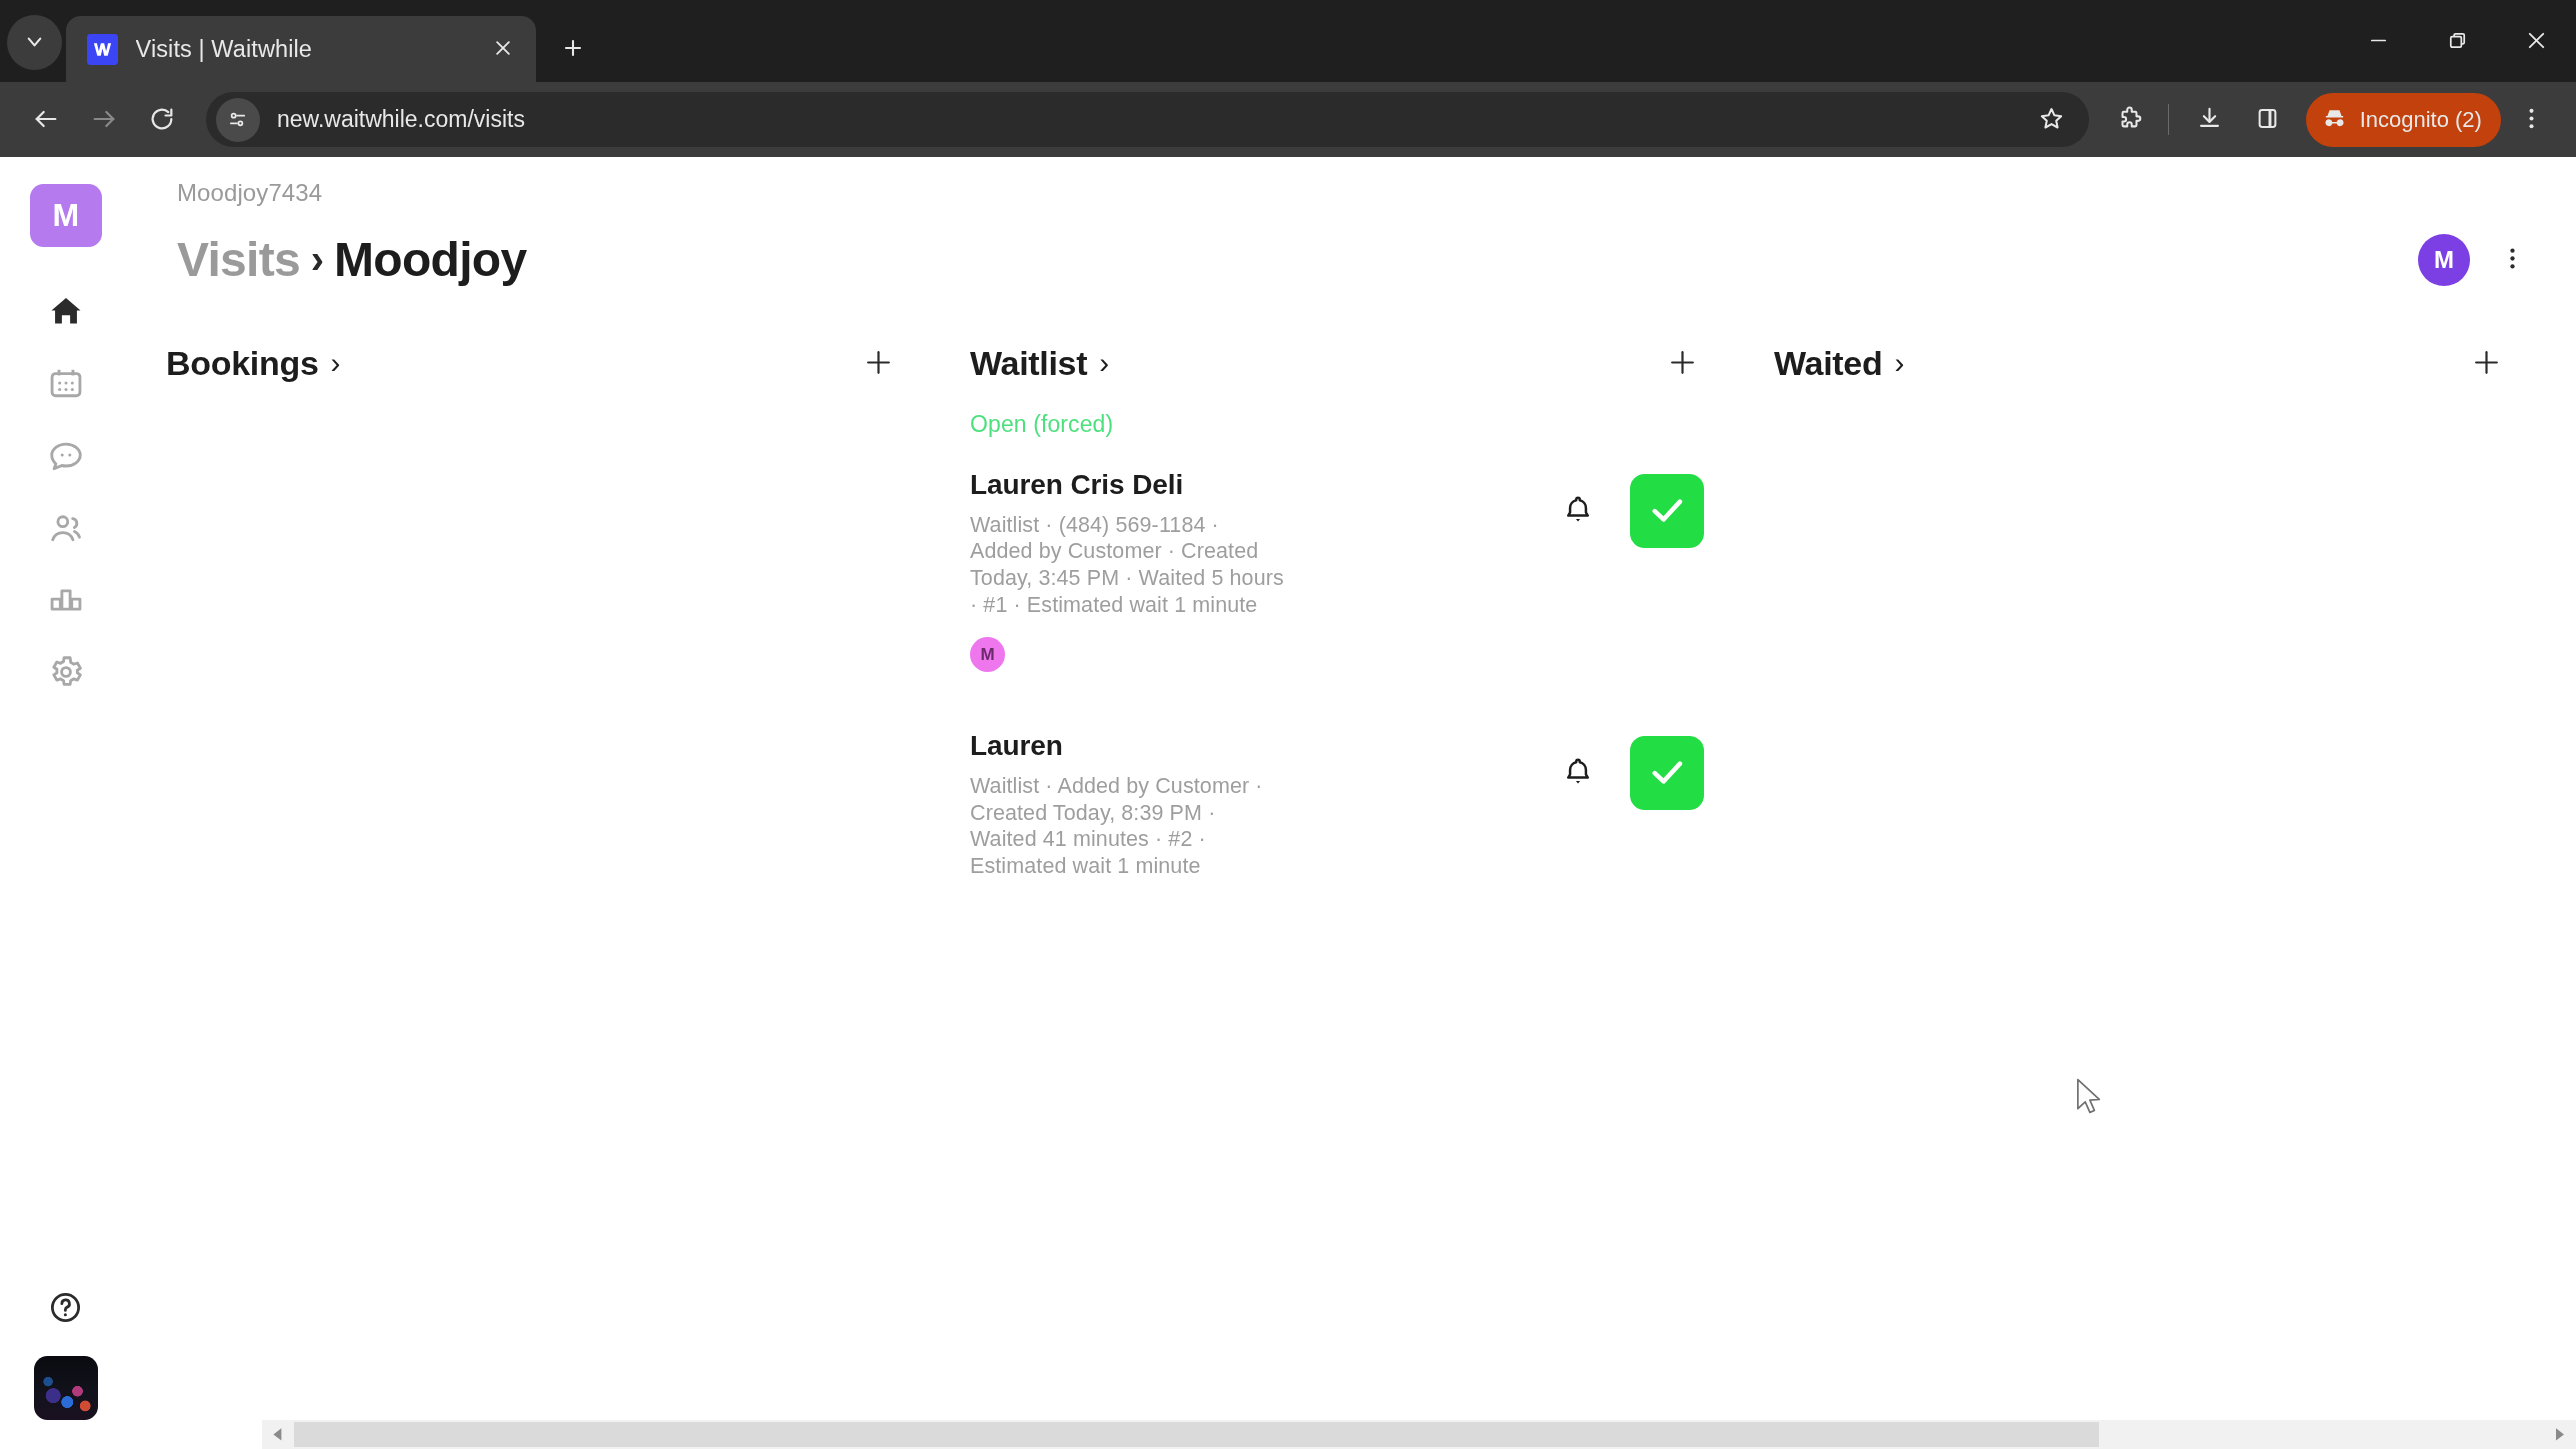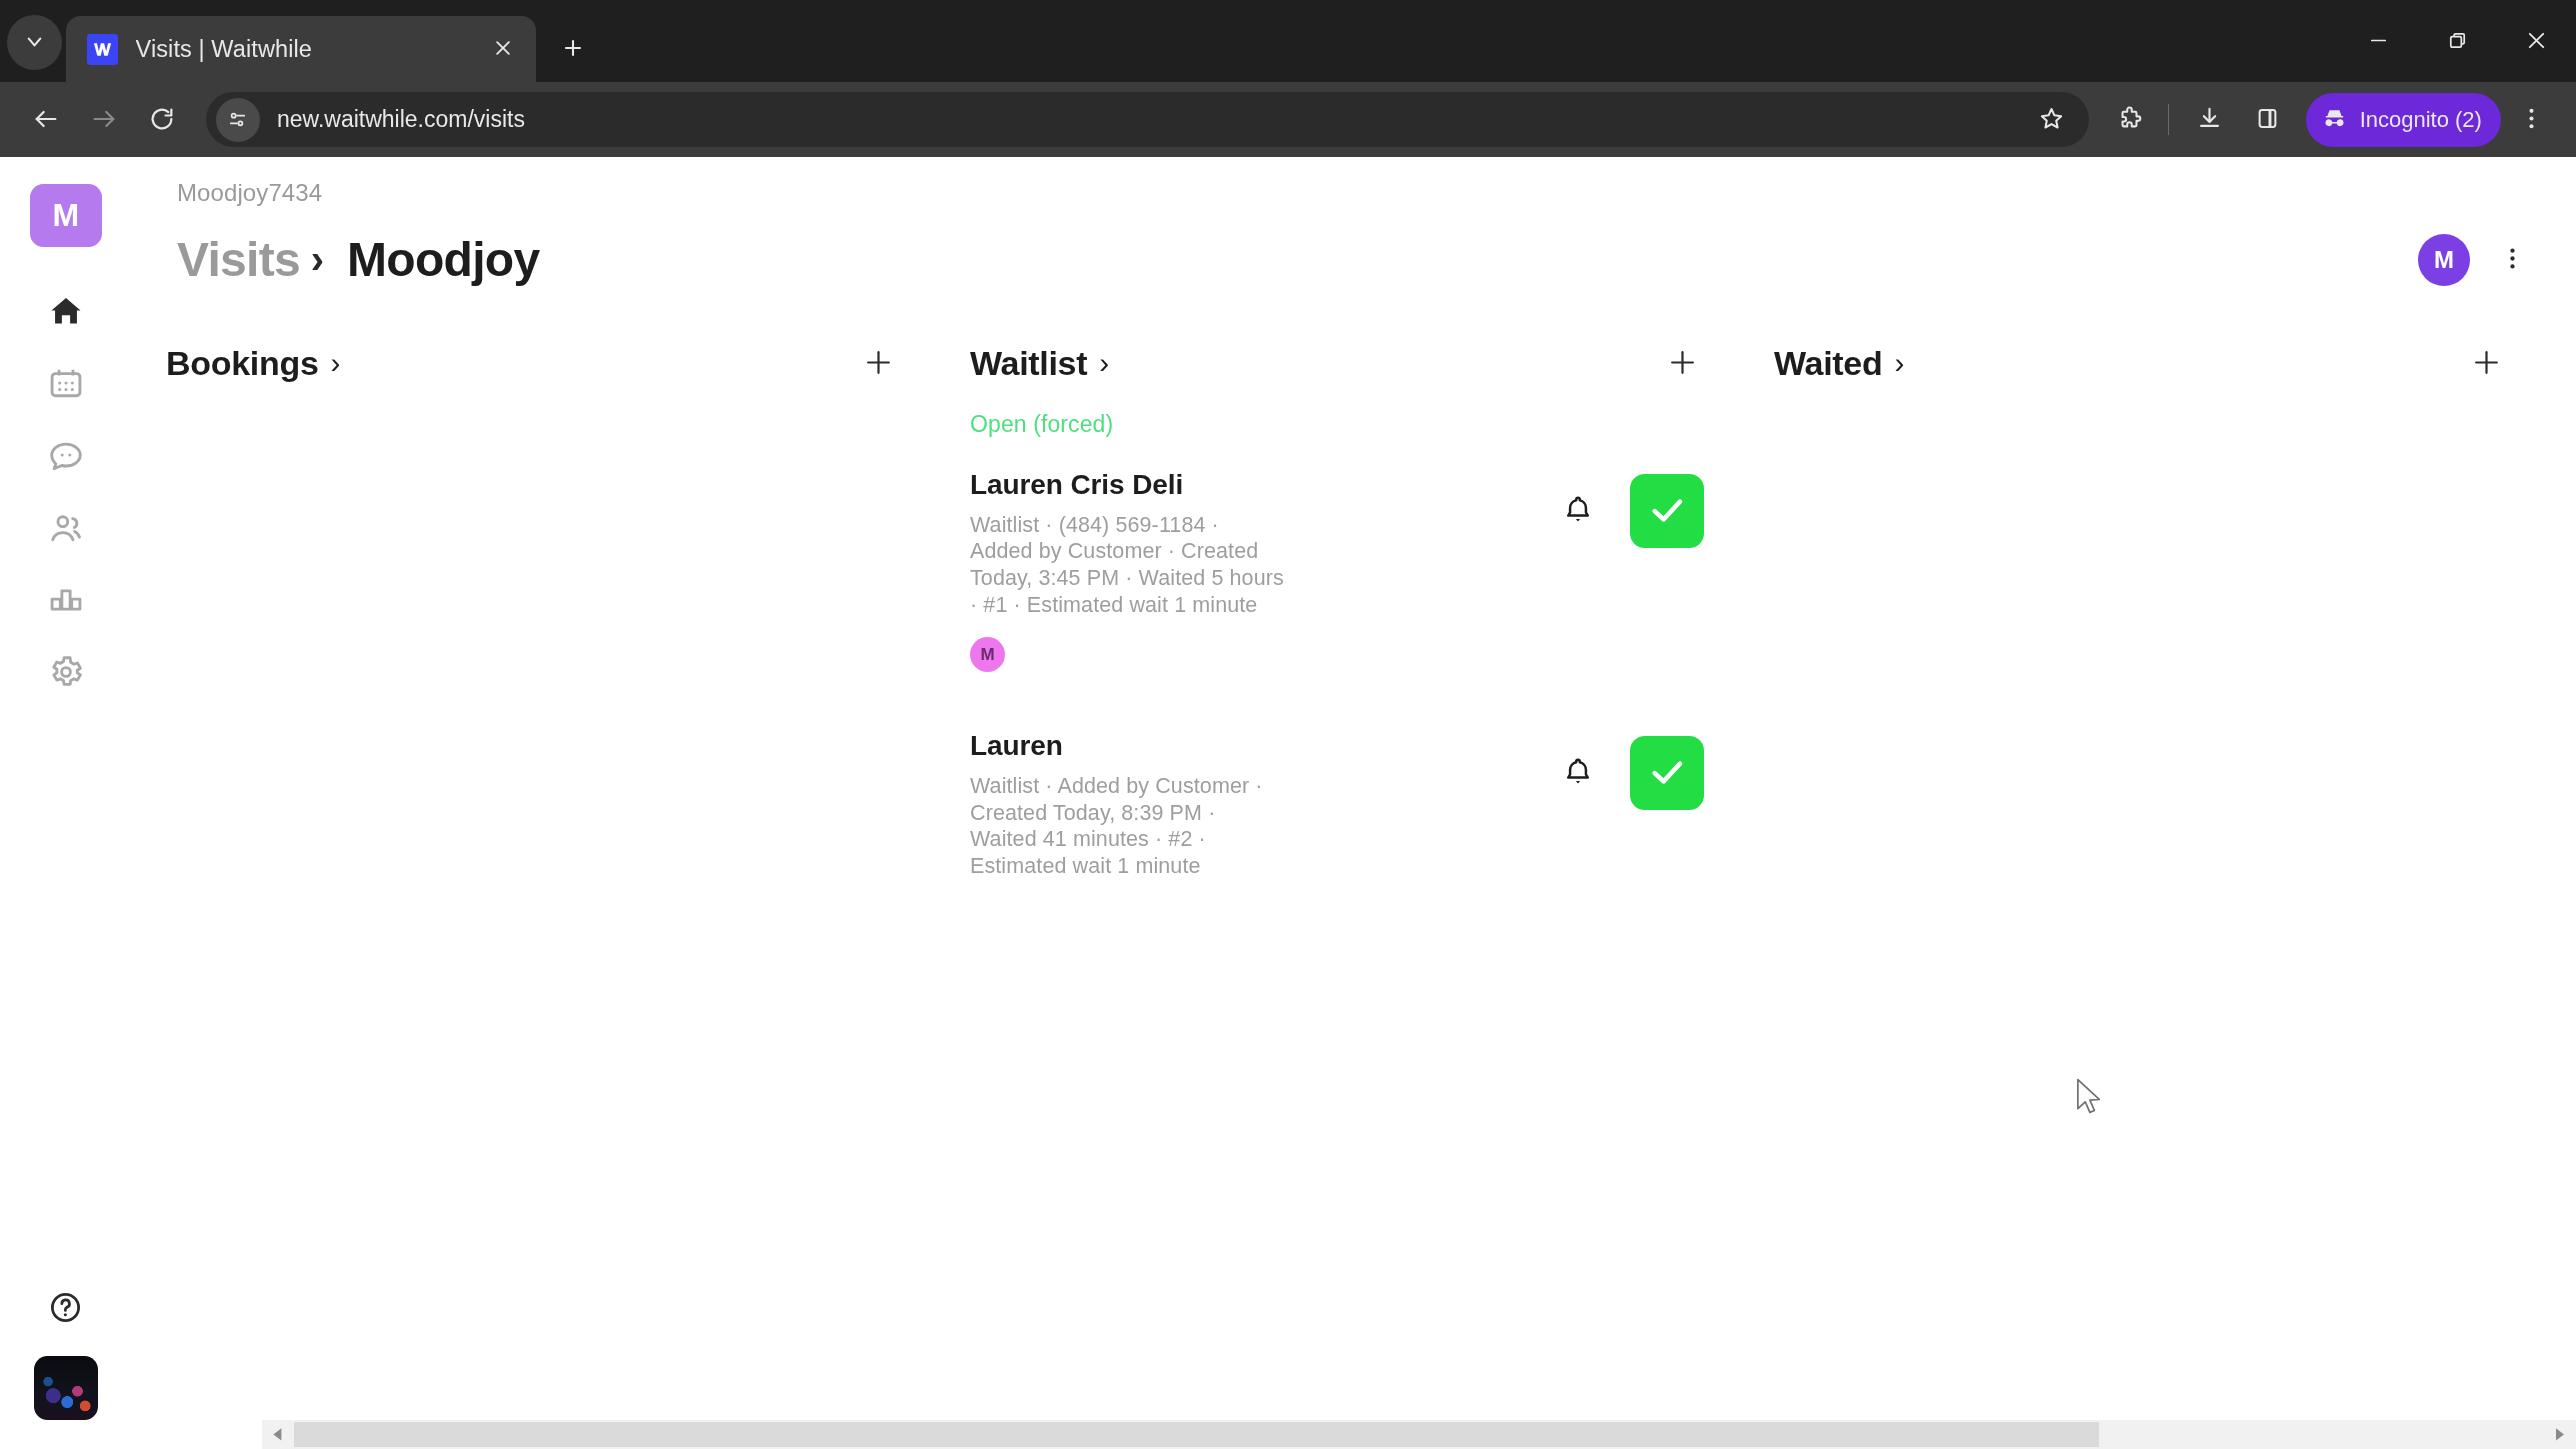--- a/index.html
+++ b/index.html
@@ -138,21 +138,21 @@
   }
   .tb-icon svg { width: 27px; height: 27px; }
   .tb-sep {
     width: 1.3px; height: 31px;
     background: #6a6a6a;
     margin: 0 10.7px;
     flex: 0 0 1.3px;
   }
   .incognito-pill {
     height: 54px;
-    background: #6d28d9;
+    background: #c2410c;
     border-radius: 28px;
     display: flex;
     align-items: center;
     padding: 0 19px 0 14.8px;
     margin-left: 10.7px;
     flex: 0 0 auto;
   }
   .incognito-pill svg { width: 27px; height: 27px; flex: 0 0 27px; }
   .incognito-label {
     color: #e8e8e8;
@@ -244,21 +244,21 @@
   .page-title {
     font-size: 48px;
     font-weight: 600;
     letter-spacing: -0.7px;
     display: flex;
     align-items: center;
     gap: 0;
   }
   .title-crumb { color: #9a9a9a; }
   .title-sep { color: #2a2a2a; margin: 0 10.7px; font-size: 40px; font-weight: 600; }
-  .title-cur { color: #1d1d1d; margin-left: 13px; }
+  .title-cur { color: #1d1d1d; }
   .title-actions {
     margin-left: auto;
     display: flex;
     align-items: center;
     gap: 19px;
   }
   .avatar-circle {
     width: 52px; height: 52px;
     border-radius: 50%;
     display: flex; align-items: center; justify-content: center;

